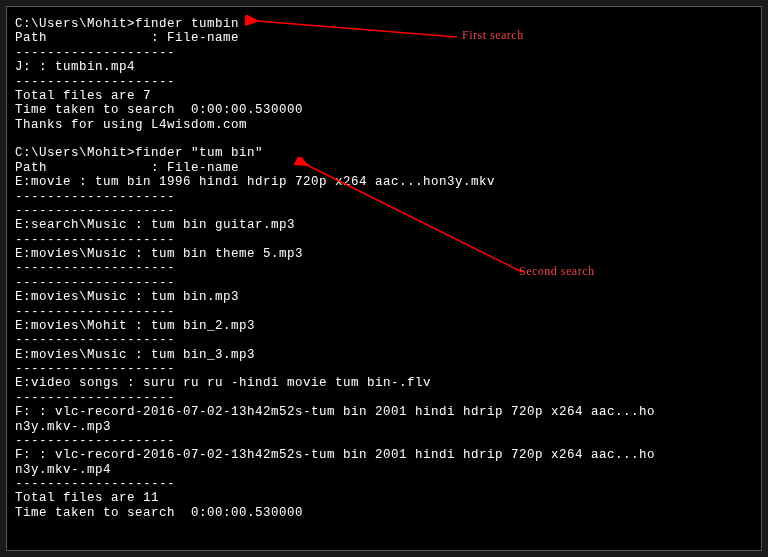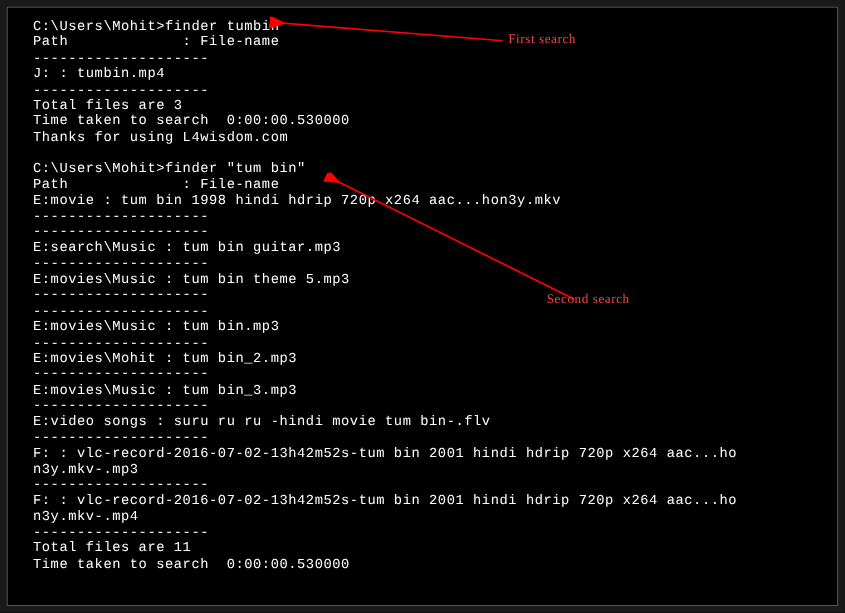--- a/index.html
+++ b/index.html
@@ -13,21 +13,21 @@
       height: 557px;
       overflow: hidden;
       position: relative;
     }
     .terminal {
       background: #000000;
       color: #ffffff;
       font-family: 'Consolas', 'Courier New', monospace;
       font-size: 12.5px;
       line-height: 1.15;
-      padding: 10px 23px;
+      padding: 10px 8px;
       width: 756px;
       height: 545px;
       margin: 6px;
       border: 1px solid #555;
       letter-spacing: 0.5px;
       position: relative;
     }
     .line {
       white-space: pre;
       overflow: hidden;
@@ -47,27 +47,27 @@
 </head>
 <body>
 
 <div class="terminal">
   <div id="terminal-lines">
       <div class="line">C:\Users\Mohit&gt;finder tumbin</div>
       <div class="line">Path             : File-name</div>
       <div class="line">--------------------</div>
       <div class="line">J: : tumbin.mp4</div>
       <div class="line">--------------------</div>
-      <div class="line">Total files are 3</div>
+      <div class="line">Total files are 7</div>
       <div class="line">Time taken to search  0:00:00.530000</div>
       <div class="line">Thanks for using L4wisdom.com</div>
       <div class="line">&nbsp;</div>
       <div class="line">C:\Users\Mohit&gt;finder "tum bin"</div>
       <div class="line">Path             : File-name</div>
-      <div class="line">E:movie : tum bin 1998 hindi hdrip 720p x264 aac...hon3y.mkv</div>
+      <div class="line">E:movie : tum bin 1996 hindi hdrip 720p x264 aac...hon3y.mkv</div>
       <div class="line">--------------------</div>
       <div class="line">--------------------</div>
       <div class="line">E:search\Music : tum bin guitar.mp3</div>
       <div class="line">--------------------</div>
       <div class="line">E:movies\Music : tum bin theme 5.mp3</div>
       <div class="line">--------------------</div>
       <div class="line">--------------------</div>
       <div class="line">E:movies\Music : tum bin.mp3</div>
       <div class="line">--------------------</div>
       <div class="line">E:movies\Mohit : tum bin_2.mp3</div>
@@ -97,14 +97,14 @@
   <div class="annotation" style="left:455px; top:22px;">First search</div>
 
   <svg class="arrow-svg" style="left:285px; top:150px; width:250px; height:120px;">
     <defs>
       <marker id="arrowhead2" markerWidth="10" markerHeight="8" refX="2" refY="4" orient="auto">
         <polygon points="10 0, 0 4, 10 8" fill="#ff0000"></polygon>
       </marker>
     </defs>
     <line x1="230" y1="115" x2="15" y2="8" stroke="#ff0000" stroke-width="1.5" marker-end="url(#arrowhead2)"></line>
   </svg>
-  <div class="annotation" style="left:490px; top:258px;text-align:center;">Second search</div>
+  <div class="annotation" style="left:512px; top:258px;text-align:center;">Second search</div>
 </div>
 
 </body></html>

